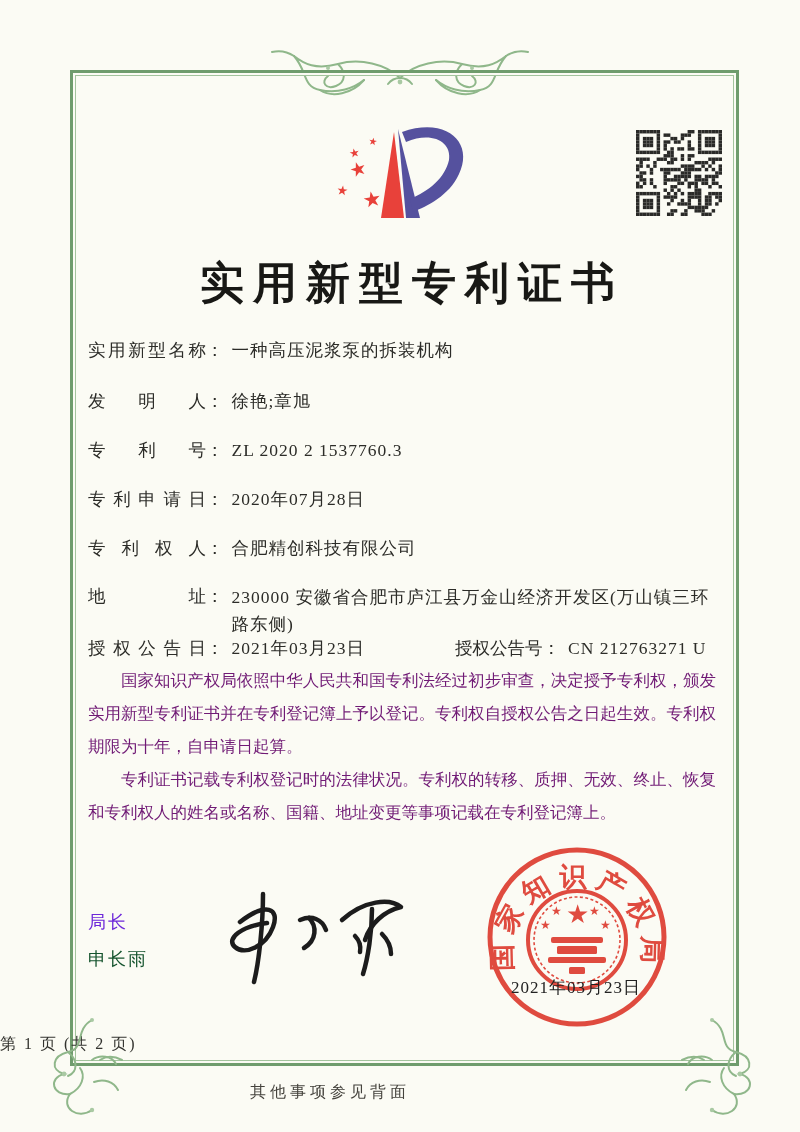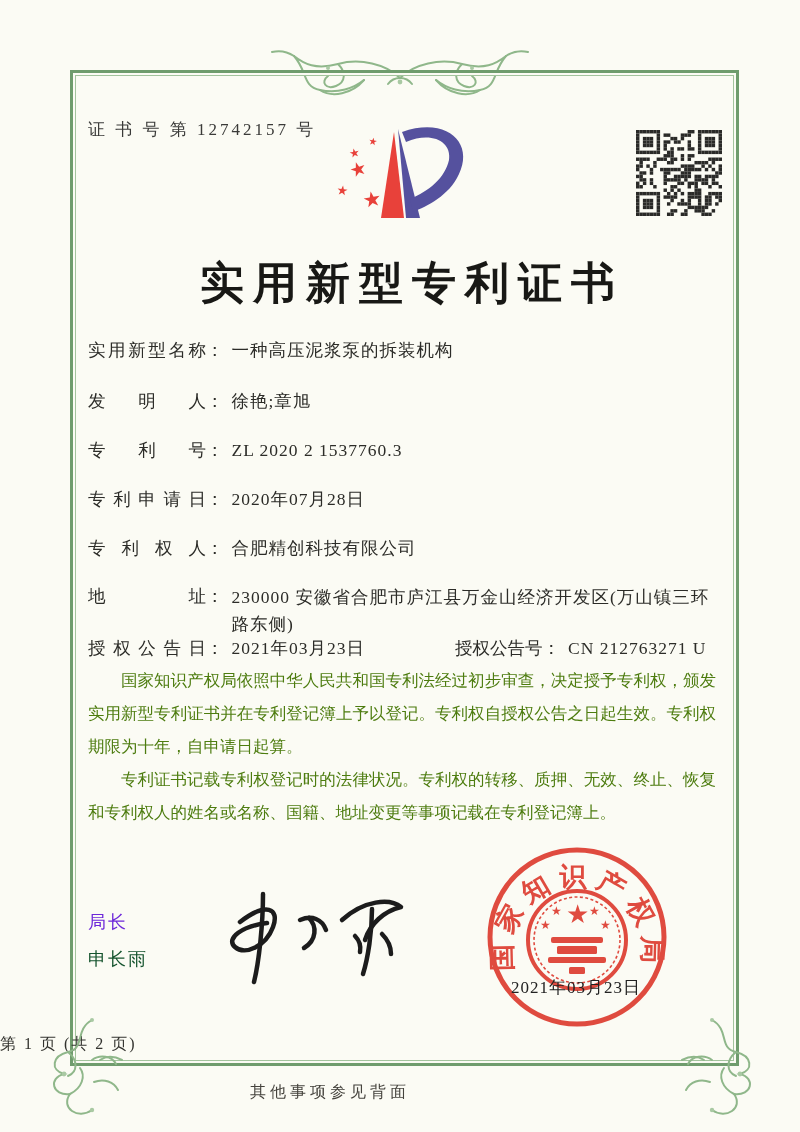--- a/index.html
+++ b/index.html
@@ -28,21 +28,21 @@
   .fields{position:absolute;left:88px;top:338px;width:630px;font-size:17.5px;color:#2c2c28;}
   .row{position:absolute;left:0;white-space:nowrap;}
   .lbl{display:inline-block;width:118px;text-align:justify;text-align-last:justify;vertical-align:top;}
   .colon{display:inline-block;margin-right:8px;}
   .val{letter-spacing:1px;}
   .row-wrap{white-space:normal;display:flex;}
   .row-wrap .val{display:inline-block;width:478px;line-height:27px;letter-spacing:1px;}
   .pair2{position:absolute;left:367px;top:0;}
   .body-text{
     position:absolute;left:88px;top:664px;width:628px;
-    font-size:16.5px;line-height:33px;color:#4d7c0f;text-align:justify;
+    font-size:16.5px;line-height:33px;color:#701a75;text-align:justify;
   }
   .body-text p{margin:0;text-indent:2em;}
   .sig-title{position:absolute;left:88px;top:910px;font-size:18px;color:#6d28d9;letter-spacing:2px;}
   .sig-name{position:absolute;left:88px;top:947px;font-size:18px;color:#14532d;letter-spacing:2px;}
   .sig-hand{position:absolute;left:212px;top:882px;}
   .seal{position:absolute;left:481px;top:841px;opacity:.9;}
   .seal-date{
     position:absolute;left:478px;top:976px;width:196px;text-align:center;
     font-size:17px;letter-spacing:1px;color:#222;
   }
@@ -76,21 +76,20 @@
     </g>
     <g fill="#a9c9a3">
       <circle cx="132" cy="44" r="2.4"></circle>
         <circle cx="60" cy="30" r="2"></circle>
         <circle cx="204" cy="30" r="2"></circle>
     </g>
   </svg>
 
   <div class="frame"></div>
 
-  <div class="cert-no">证 书 号 第 12742157 号</div>
 
   <svg class="logo" width="148" height="114" viewBox="0 0 148 114">
     <polygon points="64,16 74,102 51,102" fill="#e8413a"></polygon>
     <polygon points="68,13 90,102 76,102" fill="#55519e"></polygon>
     <path d="M72,16 C118,0 144,28 129,58 C119,80 97,90 83,96 L80,83 C99,75 115,62 119,44 C122,25 101,15 76,26 Z" fill="#55519e"></path>
     <g fill="#e8413a">
       <text class="star" x="20" y="42" font-size="12" transform="rotate(-12 20 42)">★</text>
       <text class="star" x="38" y="28" font-size="10" transform="rotate(10 38 28)">★</text>
       <text class="star" x="22" y="62" font-size="19" transform="rotate(-18 22 62)">★</text>
       <text class="star" x="6" y="78" font-size="13" transform="rotate(8 6 78)">★</text>

